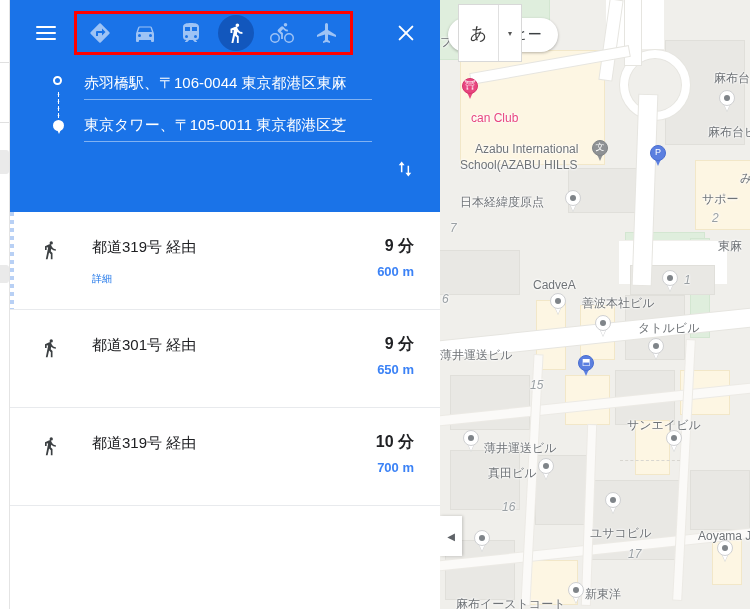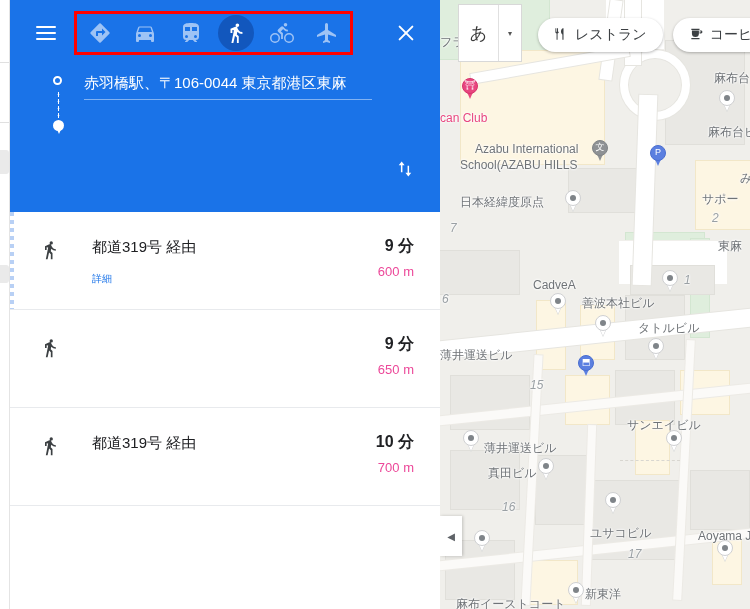--- a/index.html
+++ b/index.html
@@ -108,21 +108,21 @@
     line-height: 13px;
     white-space: nowrap;
     text-shadow: 0 0 3px #fff, 0 0 3px #fff, 0 0 2px #fff;
     pointer-events: none;
   }
   .mlabel.num {
     font-style: italic;
     color: #9aa0a4;
     font-size: 12px;
   }
-  .mlabel.pink { color: #e8467f; }
+  .mlabel.pink { color: #e8467f; padding-left: 31px; }
 
   
   .pin {
     position: absolute;
     width: 16px; height: 22px;
   }
   .pin .body {
     position: absolute;
     left: 0; top: 0;
     width: 16px; height: 16px;
@@ -498,22 +498,23 @@
     right: 26px; top: 24px;
     font-size: 16px;
     font-weight: bold;
     color: #202124;
     text-align: right;
   }
   .route .r-dist {
     position: absolute;
     right: 26px; top: 52px;
     font-size: 13px;
-    color: #ec4899;
+    color: #3b82f6;
     text-align: right;
+    font-weight: bold;
   }
 </style>
 </head>
 <body>
 
 <div id="app">
 
   <div class="map">
     <div class="map-base"></div>
 
@@ -670,28 +671,20 @@
           <div class="dot"></div>
         </div>
         <div class="pin" style="left: 128px; top: 582px;">
           <div class="tip"></div>
           <div class="body"></div>
           <div class="dot"></div>
         </div>
       </div>
 
     <div class="chips">
-      <div class="chip" style="margin-left:90px;">
-        <span class="ci">
-          <svg width="14" height="14" viewBox="0 0 24 24">
-              <path fill="#3c4043" d="M8.1 2v7.2c0 1.1-.9 2-2 2V22H4.4V11.2c-1.1 0-2-.9-2-2V2H4v6h1.2V2h1.7v6H8.1V2zm7.5 0c-2 0-3.6 2.5-3.6 5.6 0 2.4 1 4.4 2.4 5.2V22h1.9V2z"></path>
-            </svg>
-        </span>
-        <span>レストラン</span>
-      </div>
       <div class="chip">
         <span class="ci">
           <svg width="14" height="14" viewBox="0 0 24 24">
               <path fill="#3c4043" d="M4 3h14v2H4zM5 6h12v5a6 6 0 0 1-12 0zm13 0h2.5a2.5 2.5 0 0 1 0 5H18V9h2.2a.7.7 0 0 0 0-1.4H18zM4 19h14v2H4z"></path>
             </svg>
         </span>
         <span>コーヒー</span>
       </div>
     </div>
 
@@ -766,20 +759,23 @@
           <div class="wp-dots"></div>
           <div class="wp-marker">
             <div class="mb"></div>
               <div class="mt"></div>
           </div>
         </div>
 
         <div class="addr-row">
           <div class="addr-text" title="出発地">赤羽橋駅、〒106-0044 東京都港区東麻</div>
         </div>
+        <div class="addr-row">
+          <div class="addr-text" title="目的地">東京タワー、〒105-0011 東京都港区芝</div>
+        </div>
 
         <div class="swap">
           <svg width="20" height="22" viewBox="0 0 24 24">
             <path fill="#ffffff" d="M8 3L4.5 7.5h2.6V16h1.8V7.5h2.6zM16 21l3.5-4.5h-2.6V8h-1.8v8.5h-2.6z"></path>
           </svg>
         </div>
 
       </div>
     </div>
 
@@ -792,20 +788,21 @@
             </svg></div>
           <div class="r-name">都道319号 経由</div>
           <div class="r-detail">詳細</div>
           <div class="r-time">9 分</div>
           <div class="r-dist">600 m</div>
         </div>
         <div class="route">
           <div class="r-icon"><svg width="20" height="24" viewBox="0 0 24 24">
               <path fill="#3c4043" d="M13.5 5.5a2 2 0 1 0-2-2 2 2 0 0 0 2 2zM9.8 8.9L7 23h2.1l1.8-8 2.1 2v6h2v-7.5l-2.1-2 .6-3A7.3 7.3 0 0 0 19 13v-2a5.1 5.1 0 0 1-4.3-2.4l-1-1.6A1.9 1.9 0 0 0 12 5a2 2 0 0 0-.8.2L6 7.4V12h2V8.7z"></path>
             </svg></div>
+          <div class="r-name">都道301号 経由</div>
           <div class="r-time">9 分</div>
           <div class="r-dist">650 m</div>
         </div>
         <div class="route">
           <div class="r-icon"><svg width="20" height="24" viewBox="0 0 24 24">
               <path fill="#3c4043" d="M13.5 5.5a2 2 0 1 0-2-2 2 2 0 0 0 2 2zM9.8 8.9L7 23h2.1l1.8-8 2.1 2v6h2v-7.5l-2.1-2 .6-3A7.3 7.3 0 0 0 19 13v-2a5.1 5.1 0 0 1-4.3-2.4l-1-1.6A1.9 1.9 0 0 0 12 5a2 2 0 0 0-.8.2L6 7.4V12h2V8.7z"></path>
             </svg></div>
           <div class="r-name">都道319号 経由</div>
           <div class="r-time">10 分</div>
           <div class="r-dist">700 m</div>

